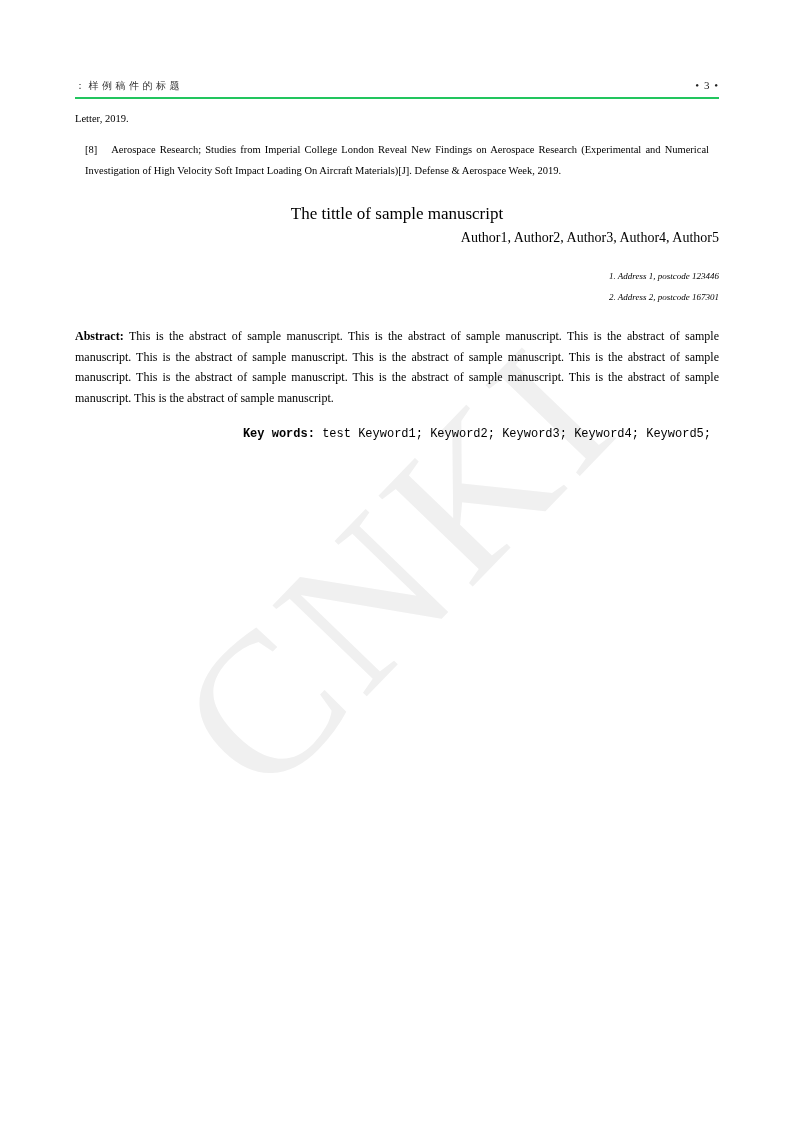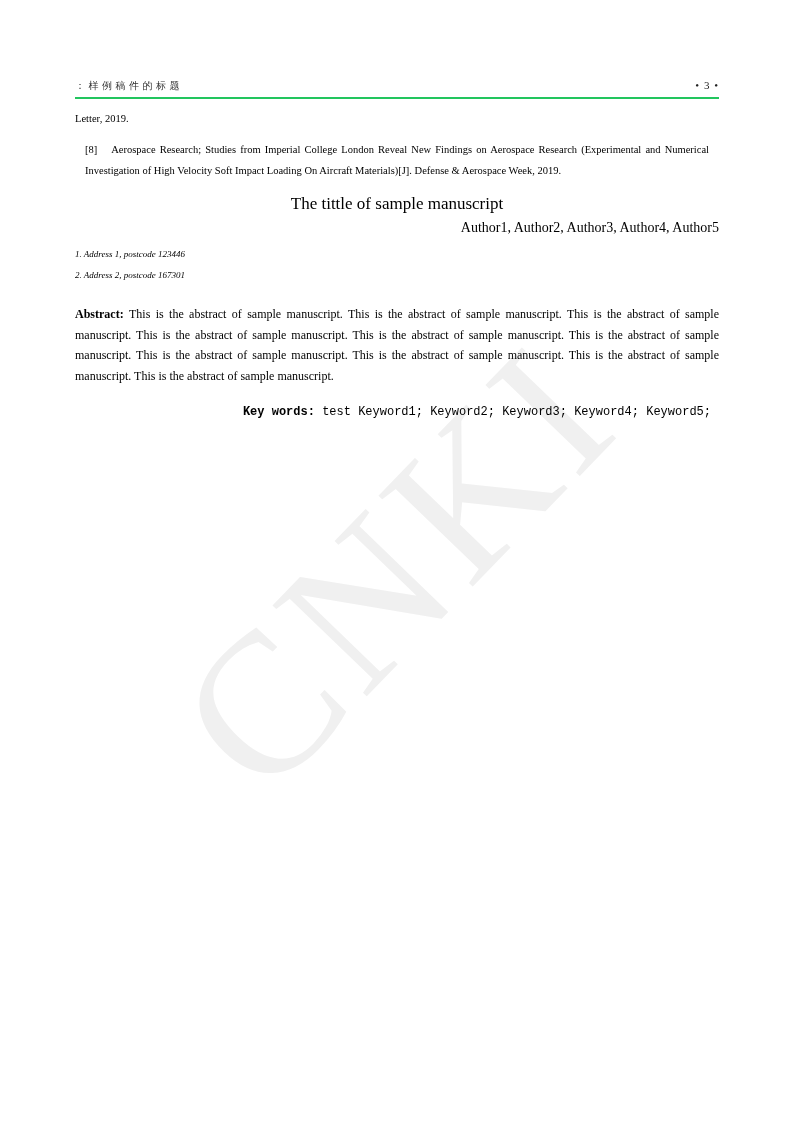--- a/index.html
+++ b/index.html
@@ -71,35 +71,35 @@
   .ref-item {
     margin: 10px;
     font-size: 10.5px;
     line-height: 21px;
     text-align: justify;
   }
   .ref-marker {
     margin-right: 14px;
   }
   .article-title {
-    margin: 12px 0 0 0;
+    margin: 22px 0 0 0;
     font-size: 17px;
     font-weight: normal;
     line-height: 22px;
     text-align: center;
   }
   .article-authors {
     margin: 2px 0 0 0;
     font-size: 14px;
     line-height: 22px;
     text-align: right;
   }
   .affiliations {
-    margin-top: 5px;
-    text-align: left;
+    margin-top: 17px;
+    text-align: right;
   }
   .affiliation {
     font-size: 9px;
     font-style: italic;
     line-height: 21px;
   }
   .abstract {
     margin: 18px 0 16px 0;
     font-size: 12px;
     line-height: 20.6px;

